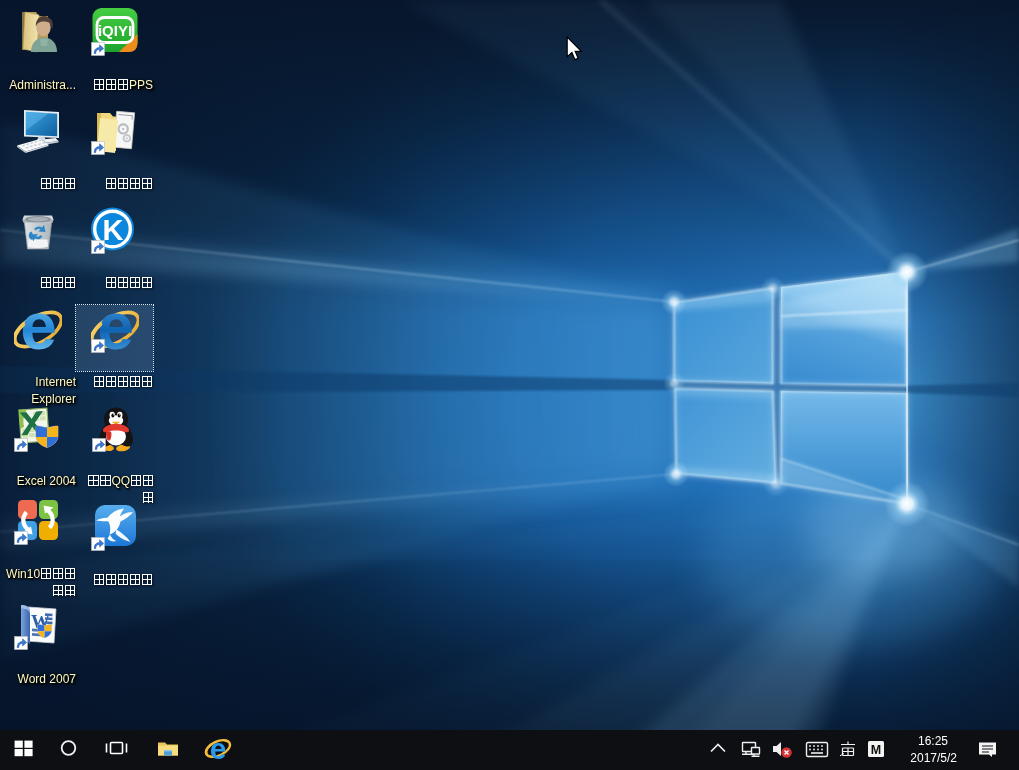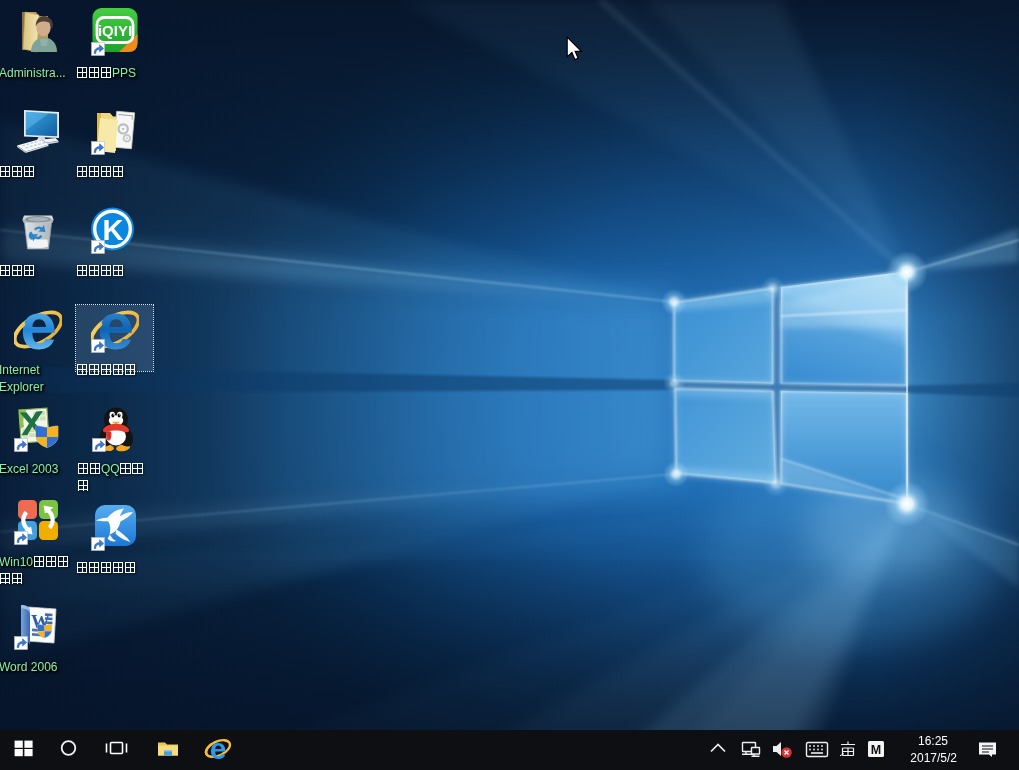--- a/index.html
+++ b/index.html
@@ -1,18 +1,18 @@
 <!DOCTYPE html>
 <html><head><meta charset="utf-8"><style>
 html,body{margin:0;padding:0}
 body{width:1019px;height:770px;overflow:hidden;background:#0a2342;font-family:"Liberation Sans",sans-serif;position:relative}
 #wall{position:absolute;top:0;left:0}
-.ic{position:absolute;width:77px;text-align:left}
+.ic{position:absolute;width:77px;text-align:right}
 .ic svg.main{display:block;margin:0 auto}
-.lbl{margin-top:9px;color:#86efac;font-size:12px;line-height:16.5px;text-shadow:1px 1px 2px rgba(0,0,0,.95),0 0 3px rgba(0,0,0,.7);filter:drop-shadow(1px 1.2px 1px rgba(0,0,0,.75));white-space:nowrap}
+.lbl{margin-top:21px;color:#fef9c3;font-size:12px;line-height:16.5px;text-shadow:1px 1px 2px rgba(0,0,0,.95),0 0 3px rgba(0,0,0,.7);filter:drop-shadow(1px 1.2px 1px rgba(0,0,0,.75));white-space:nowrap}
 .cj{display:inline-block;width:10.6px;height:11px;margin:0 .7px;vertical-align:-1px;background:
  linear-gradient(#fff,#fff) 0 0/10.6px 1.1px no-repeat,
  linear-gradient(#fff,#fff) 0 5px/10.6px 1.1px no-repeat,
  linear-gradient(#fff,#fff) 0 9.9px/10.6px 1.1px no-repeat,
  linear-gradient(#fff,#fff) 0 0/1.1px 11px no-repeat,
  linear-gradient(#fff,#fff) 5px 1px/1.1px 10px no-repeat,
  linear-gradient(#fff,#fff) 9.5px 0/1.1px 11px no-repeat}
 .ic.sel{height:66px;background:rgba(130,175,220,.22);outline:1px dotted #dfe8f0}
 #bar{position:absolute;left:0;top:730px;width:1019px;height:40px;background:#0d0f13}
 #cursor{position:absolute;left:566px;top:36px;transform:scale(1.18);transform-origin:0 0}
@@ -372,21 +372,21 @@
 <path d="M22,22 C27,22 29,23.5 33,23.5 L33,33 L22,33 L22,22 Z" fill="#2f6fd6"></path>
 <path d="M33,23.5 C37,23.5 39,22 44,22 L44,33 L33,33 Z" fill="#f5b31c"></path>
 <path d="M22,33 L33,33 L33,43.5 C28,42 22,38 22,32 Z" fill="#f5b31c"></path>
 <path d="M33,33 L44,33 C43,38.5 38,42 33,43.5 Z" fill="#2f6fd6"></path>
         </g>
 <g>
           <rect x="0.5" y="34.5" width="13" height="13" fill="#fff" stroke="#b8bcc0" stroke-width="0.6"></rect>
           <path d="M3.2,45.5 C3.2,41.5 5.2,39.6 8.6,39.5 L8.6,36.8 L12.6,40.4 L8.6,44 L8.6,41.4 C6,41.5 4.8,42.6 4.8,45.5 Z" fill="#3a7bd5" stroke="#1d4e9e" stroke-width="0.5"></path>
         </g>
       </svg>
-      <div class="lbl">Excel 2003</div>
+      <div class="lbl">Excel 2004</div>
     </div>
 <div class="ic" style="left:77px;top:404px">
       <svg class="main" width="48" height="48" viewBox="0 0 48 48" xmlns="http://www.w3.org/2000/svg">
 <ellipse cx="15.5" cy="43.5" rx="6.5" ry="3.2" fill="#f6a81c" transform="rotate(12 15.5 43.5)"></ellipse>
         <ellipse cx="31" cy="43.8" rx="7" ry="3.4" fill="#f6a81c" transform="rotate(-10 31 43.8)"></ellipse>
 <path d="M24,3.5 C31,3.5 36,8.5 36,15.5 C36,17.5 35.5,19.5 34.8,21 C38.5,25.5 41,31 41,35.5 C41,40 38.5,42.5 35.5,42.5 C32.5,42.5 30,41 28.3,39.5 C26.8,40 21.2,40 19.7,39.5 C18,41 15.5,42.5 12.5,42.5 C9.5,42.5 7,40 7,35.5 C7,31 9.5,25.5 13.2,21 C12.5,19.5 12,17.5 12,15.5 C12,8.5 17,3.5 24,3.5 Z" fill="#141414"></path>
 <ellipse cx="24" cy="16.5" rx="7.2" ry="5.2" fill="#fdfdfd"></ellipse>
 <ellipse cx="24" cy="32.5" rx="10" ry="9" fill="#fdfdfd"></ellipse>
 <ellipse cx="20.2" cy="11" rx="2.7" ry="3.2" fill="#fff"></ellipse>
         <ellipse cx="20.9" cy="11.5" rx="1.5" ry="2.1" fill="#0a0a0a"></ellipse>
@@ -471,21 +471,21 @@
 <path d="M2,4 C7,4 9,5.5 13,5.5 L13,15 L2,15 Z" fill="#2f6fd6"></path>
           <path d="M13,5.5 C17,5.5 19,4 24,4 L24,15 L13,15 Z" fill="#f5b31c"></path>
           <path d="M2,15 L13,15 L13,25.5 C8,24 2,20 2,14 Z" fill="#f5b31c"></path>
           <path d="M13,15 L24,15 C23,20.5 18,24 13,25.5 Z" fill="#2f6fd6"></path>
         </g>
 <g>
           <rect x="0.5" y="34.5" width="13" height="13" fill="#fff" stroke="#b8bcc0" stroke-width="0.6"></rect>
           <path d="M3.2,45.5 C3.2,41.5 5.2,39.6 8.6,39.5 L8.6,36.8 L12.6,40.4 L8.6,44 L8.6,41.4 C6,41.5 4.8,42.6 4.8,45.5 Z" fill="#3a7bd5" stroke="#1d4e9e" stroke-width="0.5"></path>
         </g>
       </svg>
-      <div class="lbl">Word 2006</div>
+      <div class="lbl">Word 2007</div>
     </div>
 </div>
 <div id="bar">
 <svg width="1019" height="40" xmlns="http://www.w3.org/2000/svg">
 <g fill="#fff">
         <rect x="14.6" y="10.6" width="8.2" height="7.2"></rect>
         <rect x="24.4" y="10.6" width="8.2" height="7.2"></rect>
         <rect x="14.6" y="19" width="8.2" height="7.2"></rect>
         <rect x="24.4" y="19" width="8.2" height="7.2"></rect>
       </g>

